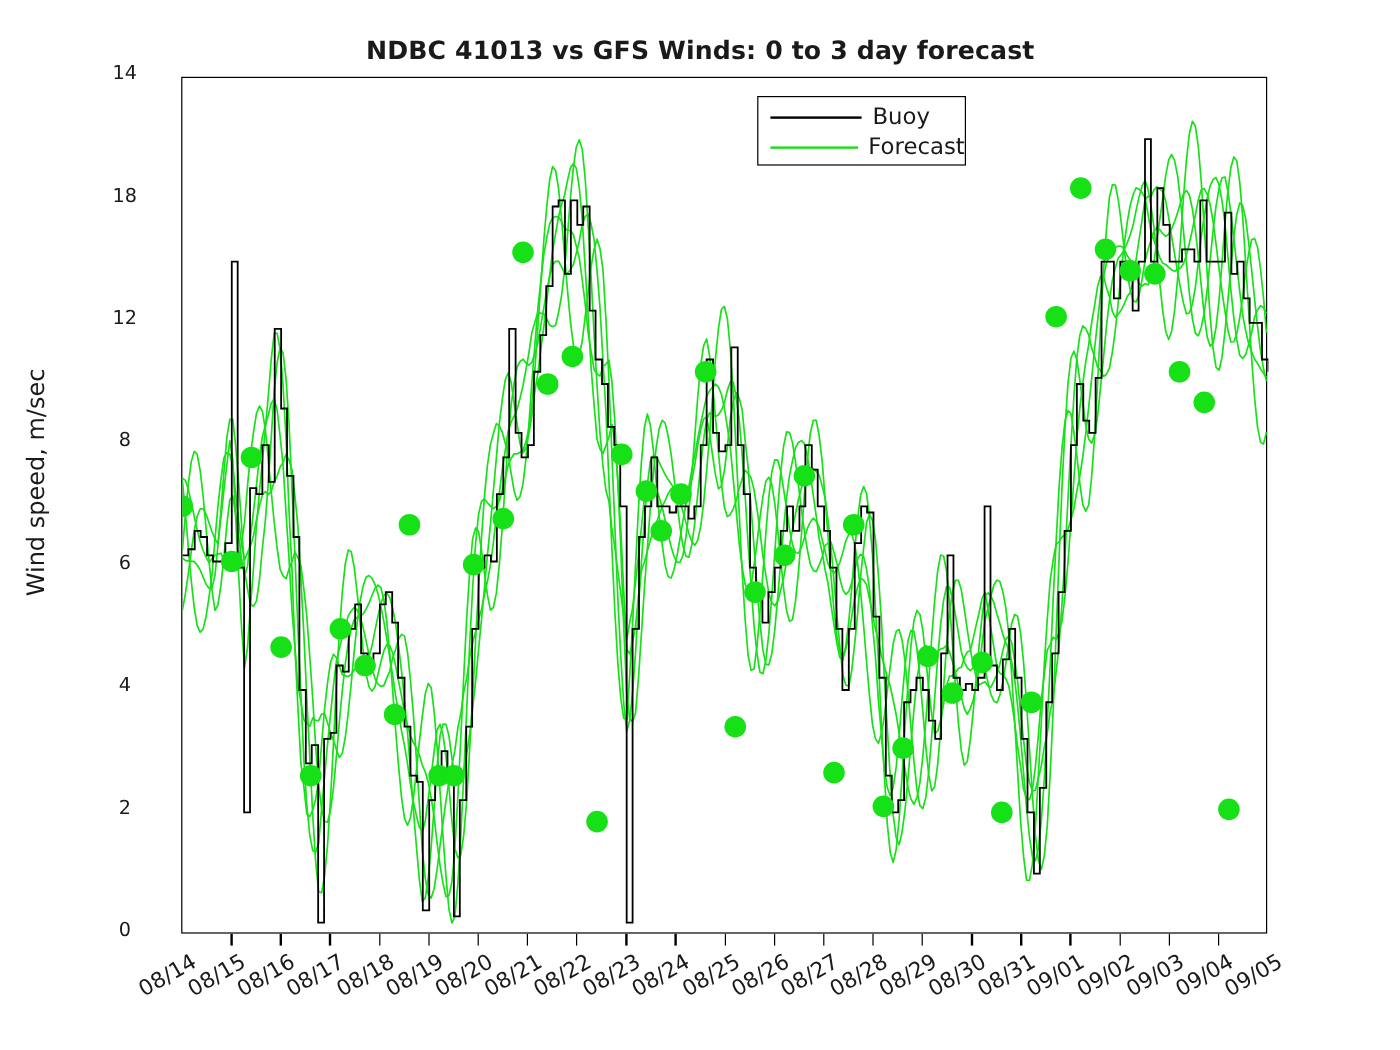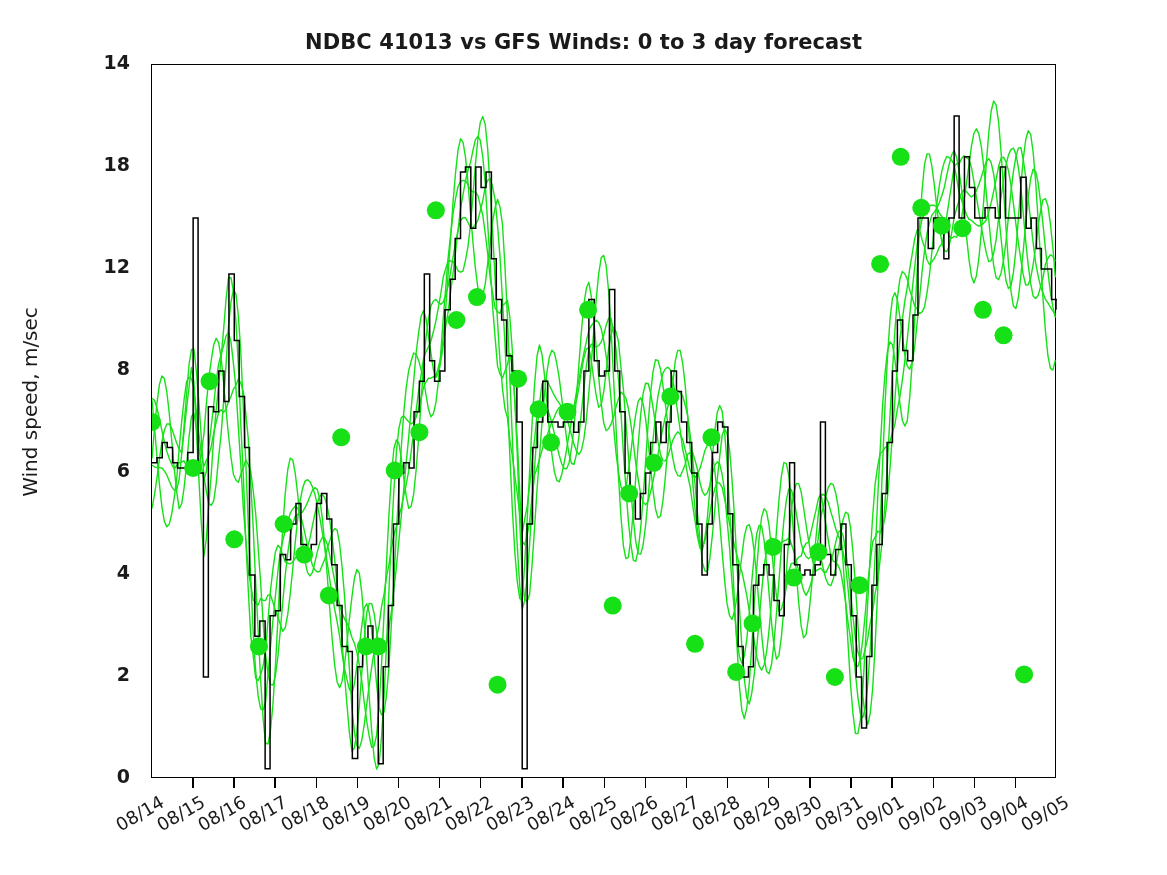--- a/index.html
+++ b/index.html
@@ -11,21 +11,21 @@
     font-family:"DejaVu Sans",sans-serif;font-weight:bold;font-size:21px;
     color:#1a1a1a;letter-spacing:0.1px;
   }
 
   #plot-area{
     position:absolute;left:151px;top:64px;width:905px;height:714px;
     border:1.4px solid #000;box-sizing:border-box;background:#fff;
   }
   #plot-svg{position:absolute;left:0;top:0;width:905px;height:714px;display:block;}
   .ytick-wrap{position:absolute;left:0;top:0;width:1167px;height:875px;}
-  .ytl{position:absolute;width:52px;text-align:right;font-size:19px;color:#1a1a1a;font-weight:bold;}
+  .ytl{position:absolute;width:52px;text-align:center;font-size:16px;color:#1a1a1a;}
   .ytick-mark{position:absolute;left:151px;width:10px;height:1.4px;background:#000;}
 
   .xtick-mark{position:absolute;top:778px;width:1.4px;height:10px;background:#000;}
   .xtl{
     position:absolute;font-size:18px;color:#1a1a1a;white-space:nowrap;
     transform:rotate(-30deg);transform-origin:right top;text-align:right;
   }
 
   #ylabel{
     position:absolute;left:-180px;top:390px;width:420px;text-align:center;
@@ -168,14 +168,24 @@
           <circle cx="769.25" cy="142.80" r="9" fill="#16e016"></circle>
           <circle cx="789.82" cy="160.65" r="9" fill="#16e016"></circle>
           <circle cx="810.39" cy="163.20" r="9" fill="#16e016"></circle>
           <circle cx="830.95" cy="244.80" r="9" fill="#16e016"></circle>
           <circle cx="851.52" cy="270.30" r="9" fill="#16e016"></circle>
           <circle cx="872.09" cy="609.45" r="9" fill="#16e016"></circle>
         </g>
     </svg>
   </div>
 
+  <div id="legend">
+    <div class="legend-row">
+      <span class="legend-swatch"></span>
+      <span class="legend-text">Buoy</span>
+    </div>
+    <div class="legend-row">
+      <span class="legend-swatch green"></span>
+      <span class="legend-text">Forecast</span>
+    </div>
+  </div>
 
 </div>
 
 </body></html>

